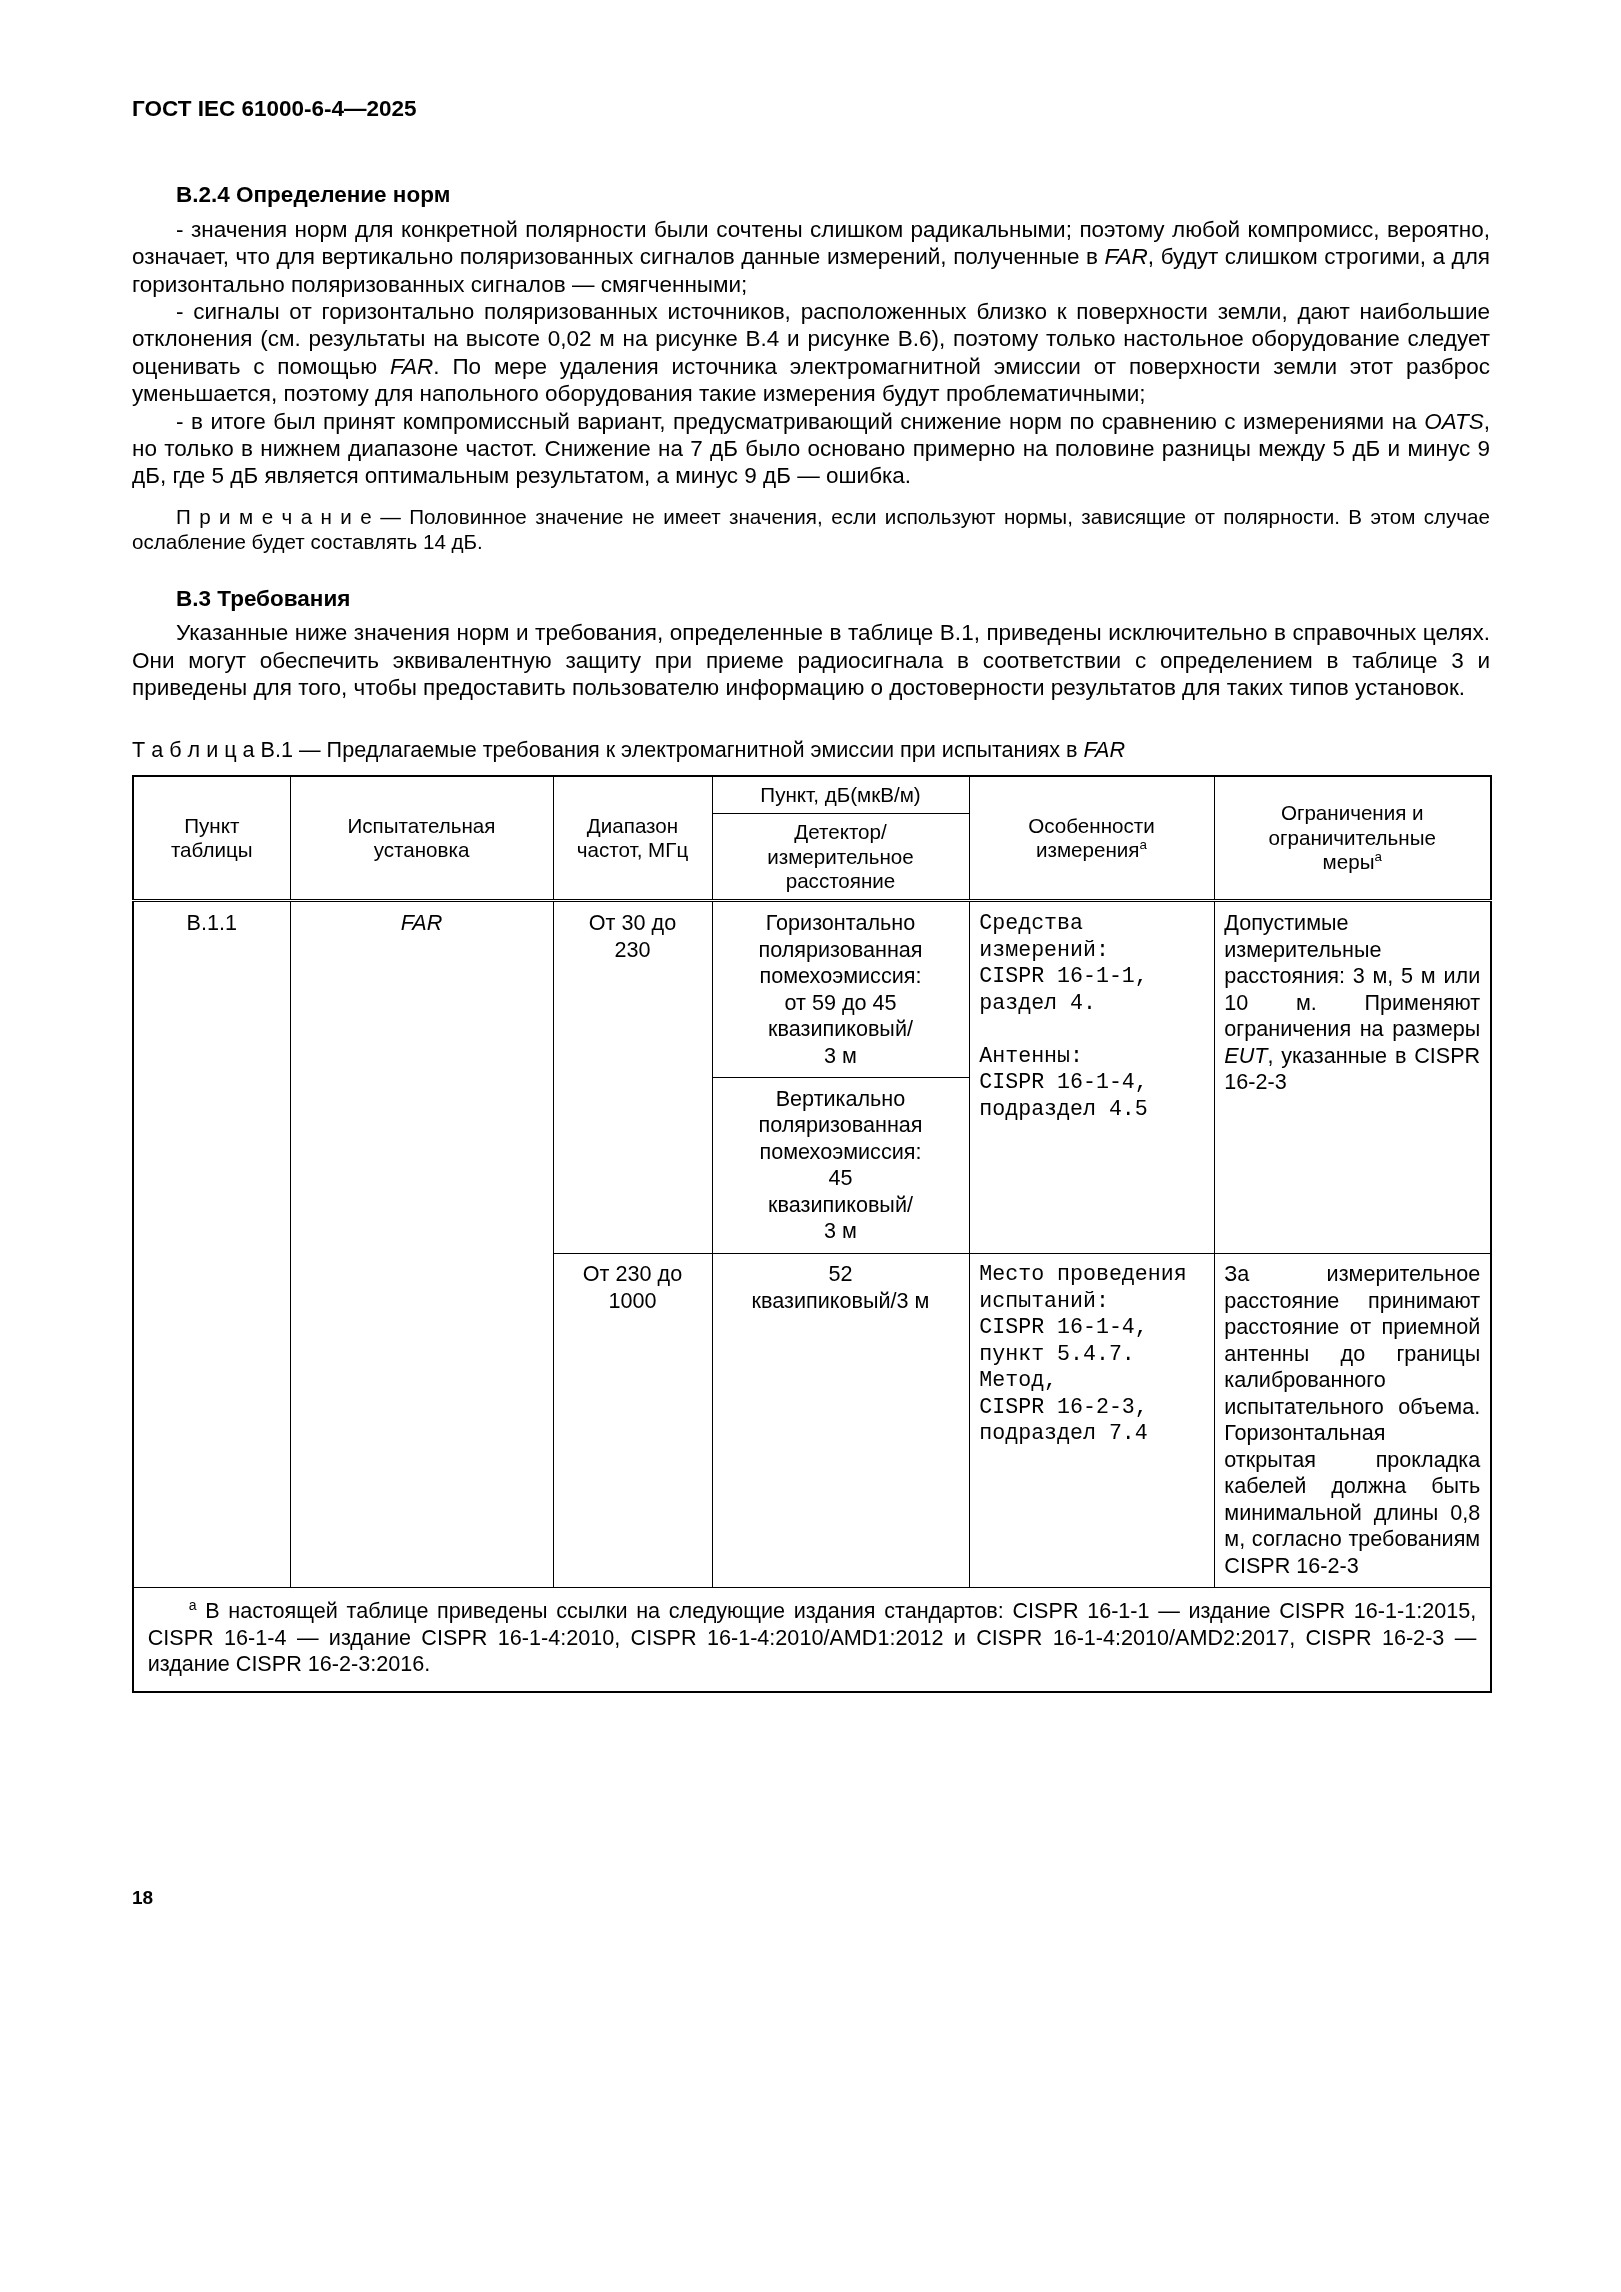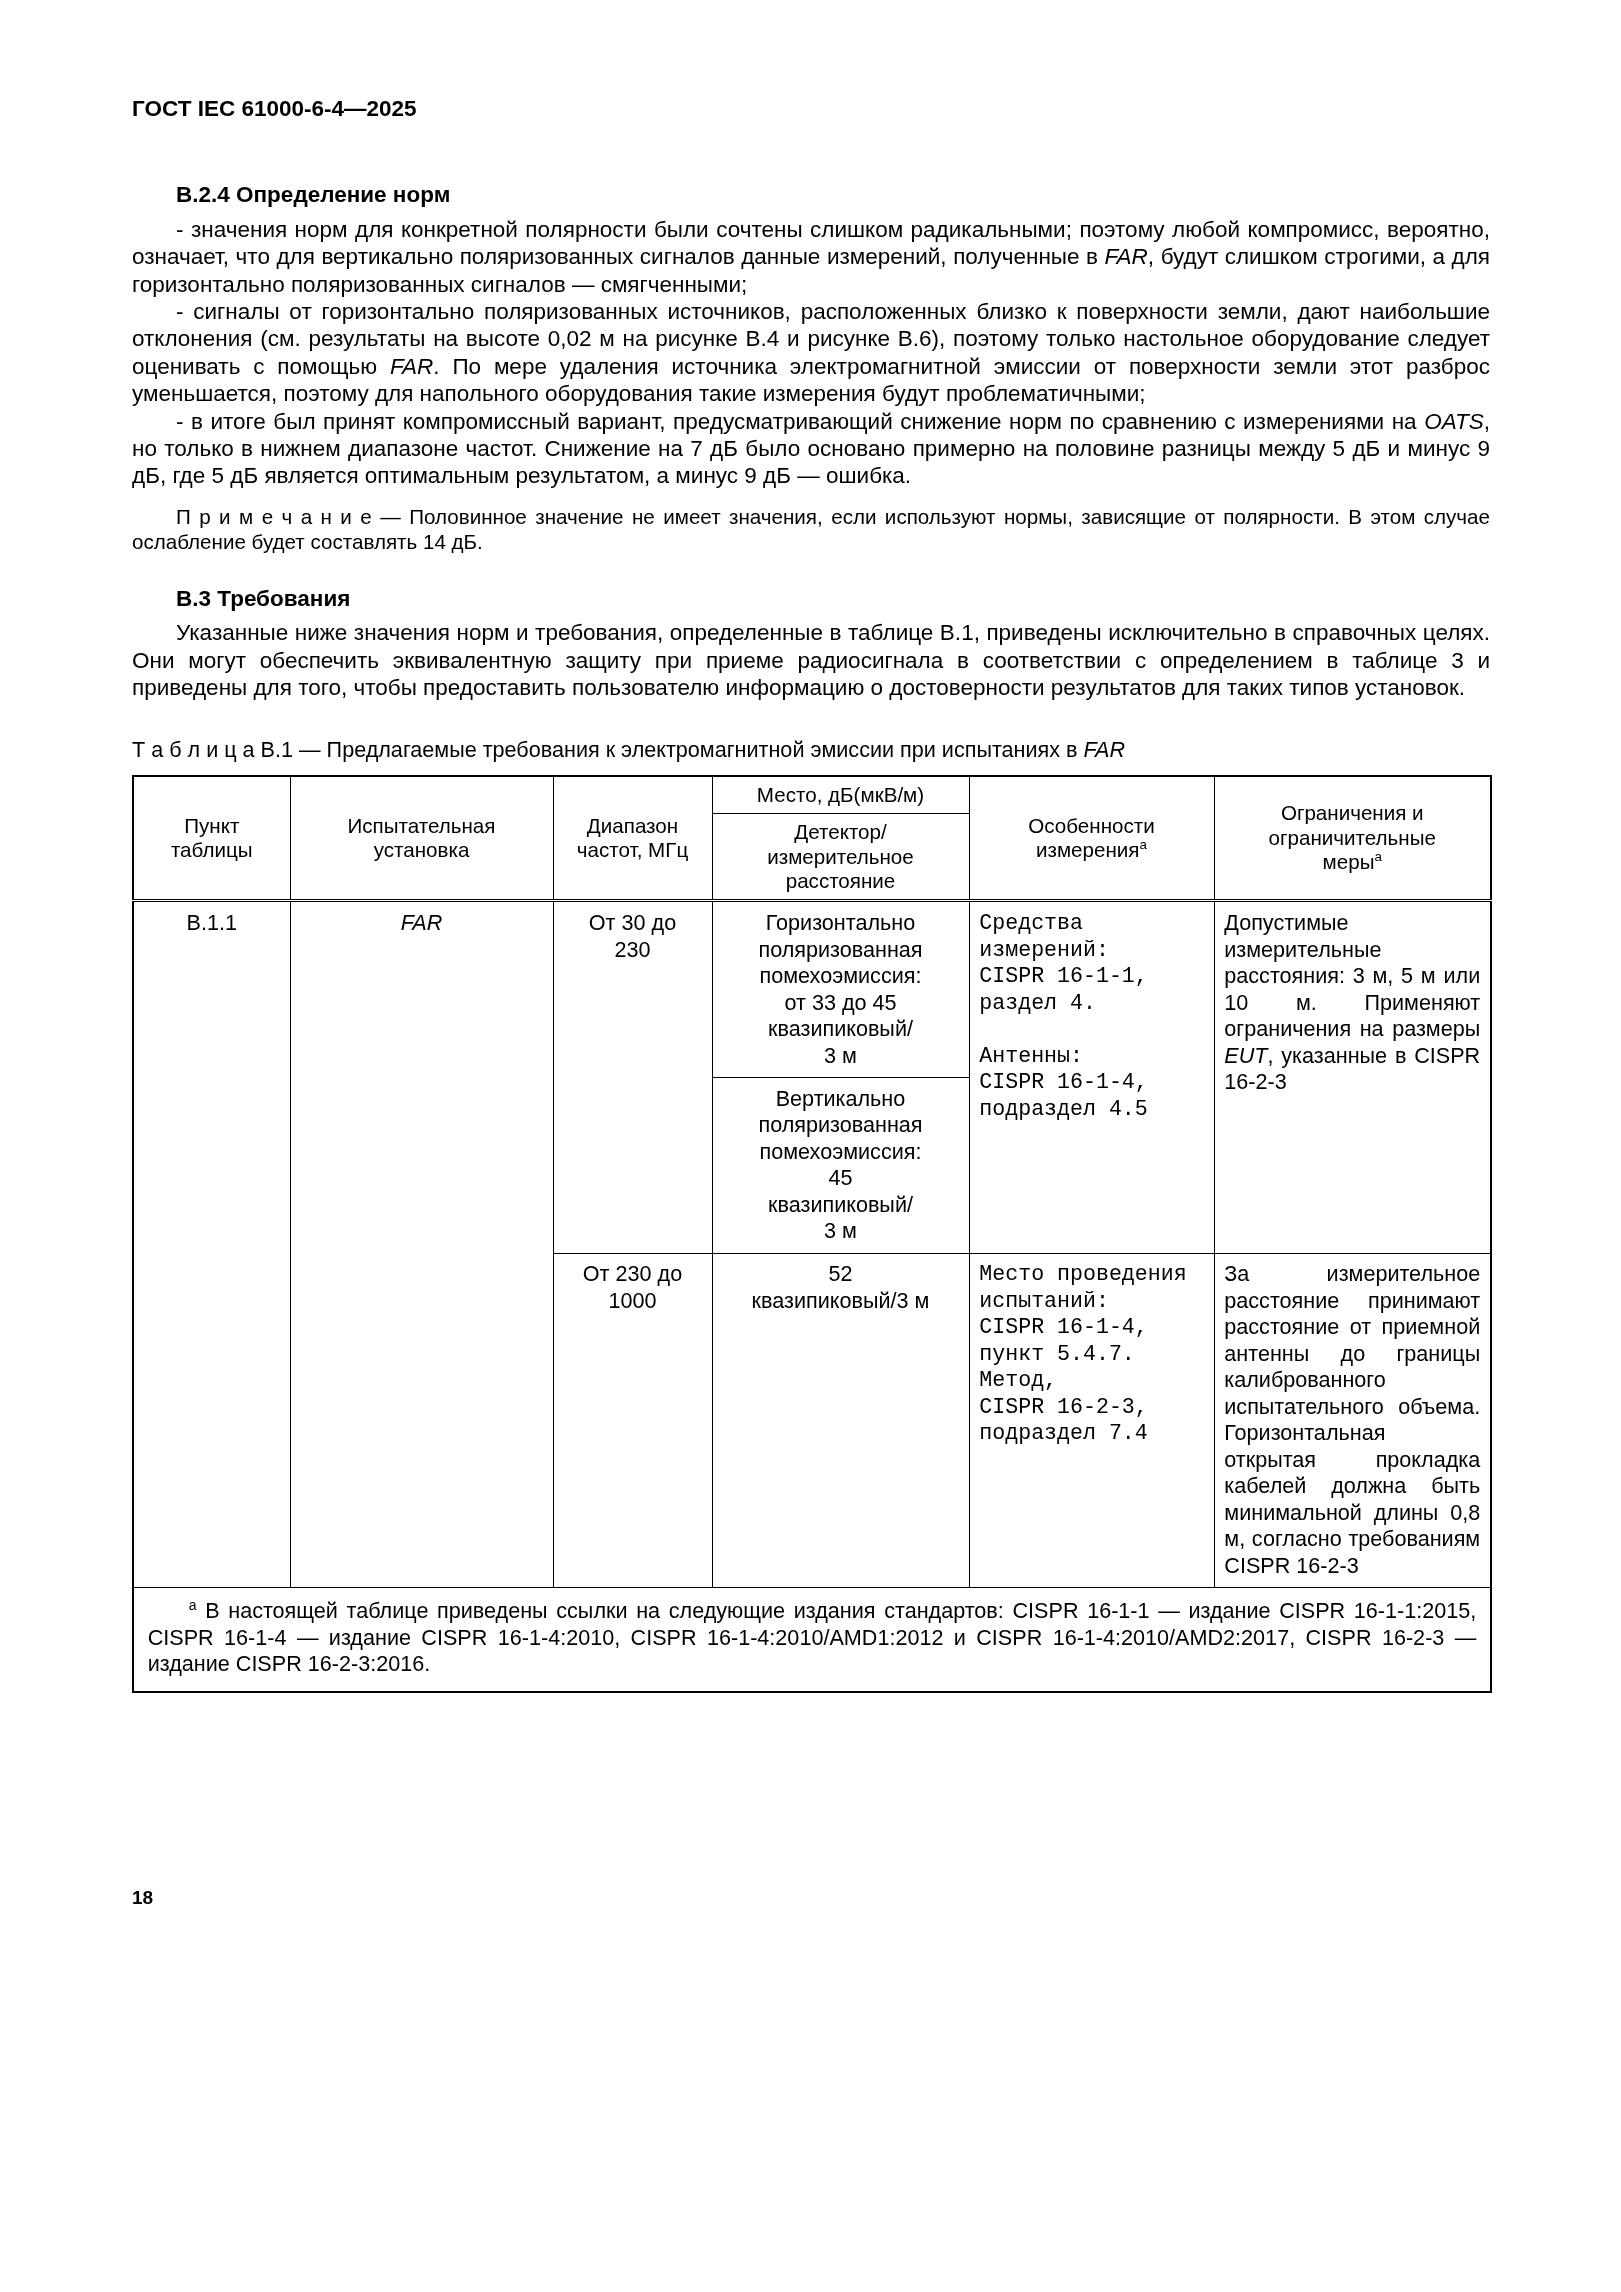--- a/index.html
+++ b/index.html
@@ -122,21 +122,21 @@
       <col style="width:277px">
     </colgroup>
     <thead>
       <tr>
         <th rowspan="2" class="dbl">Пункт
 таблицы</th>
         <th rowspan="2" class="dbl">Испытательная
 установка</th>
         <th rowspan="2" class="dbl">Диапазон
 частот, МГц</th>
-        <th>Место, дБ(мкВ/м)</th>
+        <th>Пункт, дБ(мкВ/м)</th>
         <th rowspan="2" class="dbl"><span>Особенности
 измерения</span><sup>а</sup></th>
         <th rowspan="2" class="dbl"><span>Ограничения и
 ограничительные
 меры</span><sup>а</sup></th>
       </tr>
       <tr>
         <th class="dbl">Детектор/
 измерительное
 расстояние</th>
@@ -144,21 +144,21 @@
     </thead>
     <tbody>
       <tr>
         <td rowspan="3" class="c">В.1.1</td>
         <td rowspan="3" class="c it">FAR</td>
         <td rowspan="2" class="c pre">От 30 до
 230</td>
         <td class="c pre">Горизонтально
 поляризованная
 помехоэмиссия:
-от 33 до 45
+от 59 до 45
 квазипиковый/
 3 м</td>
         <td rowspan="2" class="l pre">Средства измерений:
 CISPR 16-1-1,
 раздел 4.
 
 Антенны:
 CISPR 16-1-4,
 подраздел 4.5</td>
         <td rowspan="2" class="j"><span>Допустимые измерительные расстояния: 3 м, 5 м или 10 м. Применяют ограничения на размеры </span><i>EUT</i><span>, указанные в CISPR 16-2-3</span></td>

